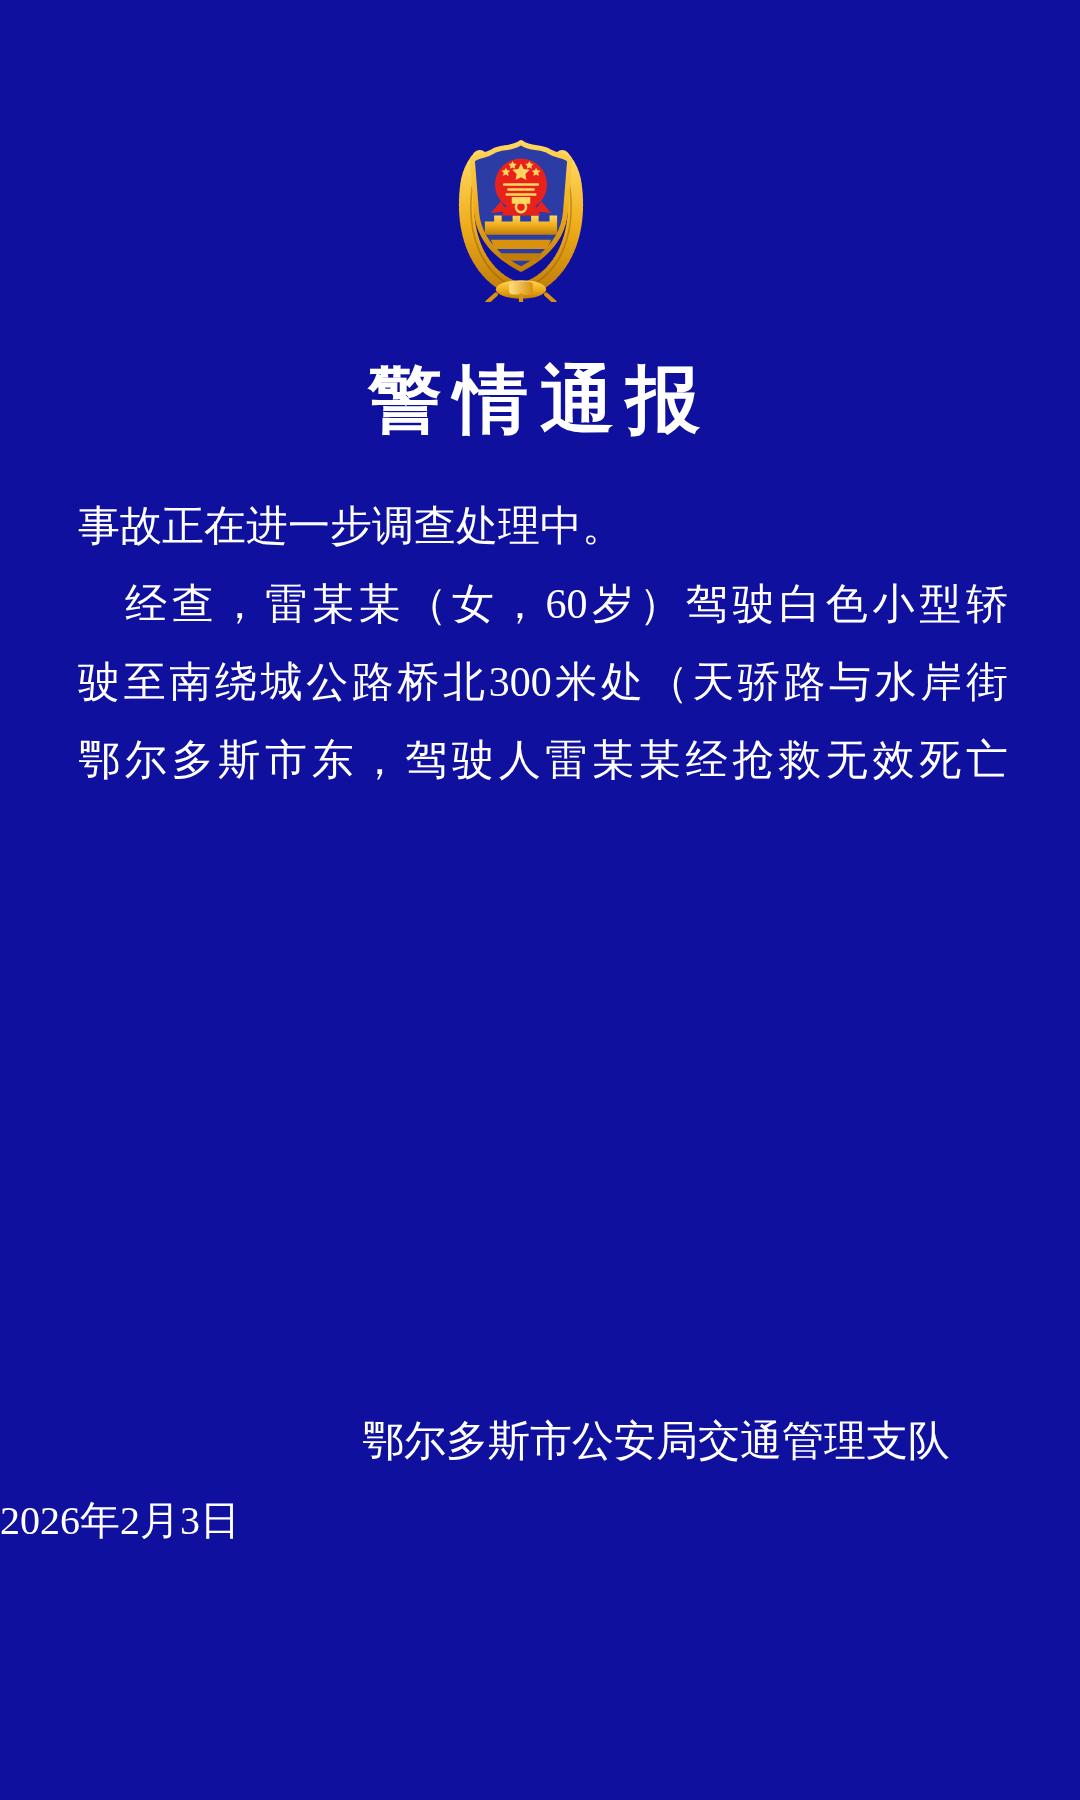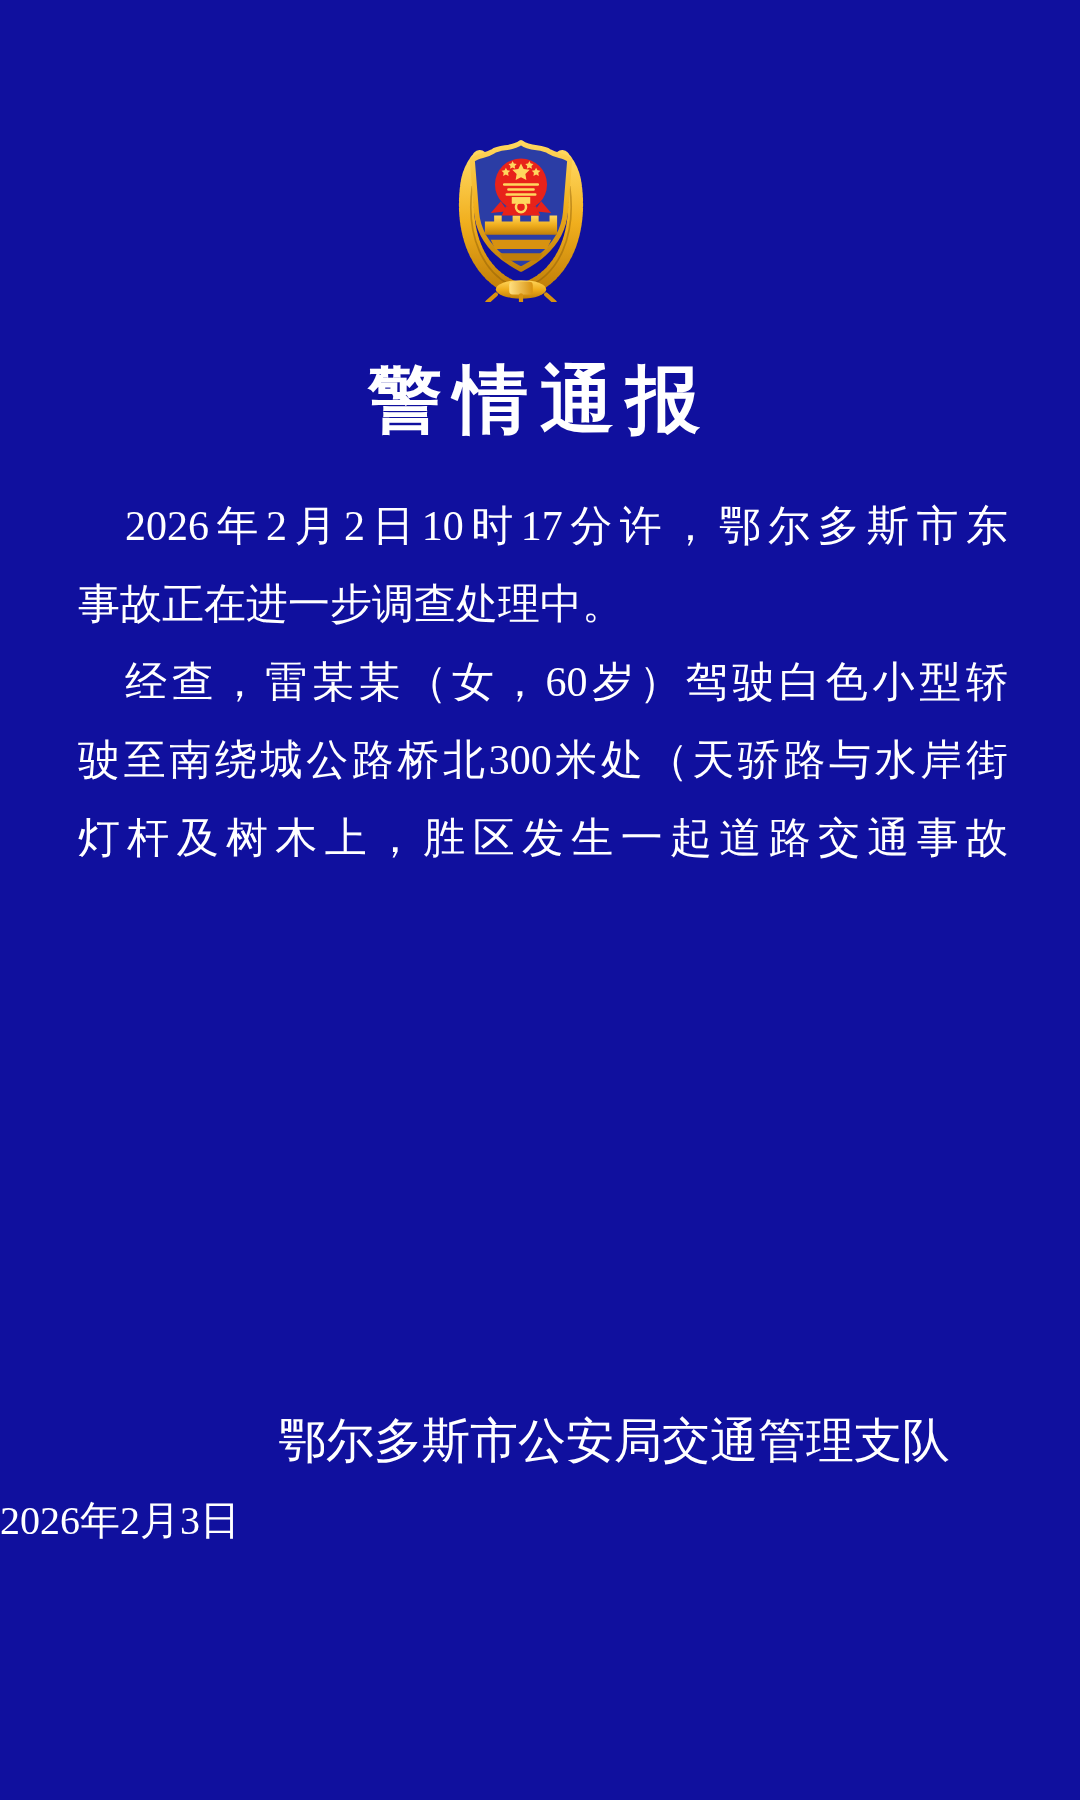--- a/index.html
+++ b/index.html
@@ -59,21 +59,21 @@
   }
   .line.indent {
     text-indent: 47px;
   }
   .sig-unit {
     position: absolute;
     top: 1402px;
     left: 75px;
     width: 875px;
     text-align: right;
-    font-size: 48px;
+    font-size: 42px;
     line-height: 78px;
   }
   .sig-date {
     position: absolute;
     top: 1482px;
     left: 0;
     width: 1030px;
     text-align: left;
     font-size: 40px;
     line-height: 78px;
@@ -130,26 +130,25 @@
       <path d="M80,72 h40 M85,78 h30 M83,84 h34" stroke="#FFD75E" stroke-width="3" stroke-linecap="round"></path>
       <rect x="89" y="87" width="22" height="8" fill="#FFD75E"></rect>
       <circle cx="100" cy="99" r="6" fill="none" stroke="#FFD75E" stroke-width="3"></circle>
     </svg>
   </div>
 
   <div class="title">警情通报</div>
 
   <div class="body-text">
       <div>
-        <div class="line justify indent">2026年2月2日10时17分许，鄂尔多斯市东</div>
         <div class="line">事故正在进一步调查处理中。</div>
       </div>
       <div>
         <div class="line justify indent">经查，雷某某（女，60岁）驾驶白色小型轿</div>
         <div class="line justify">驶至南绕城公路桥北300米处（天骄路与水岸街</div>
-        <div class="line justify">灯杆及树木上，胜区发生一起道路交通事故</div>
+        <div class="line justify">鄂尔多斯市东，驾驶人雷某某经抢救无效死亡</div>
       </div>
     </div>
 
   <div class="sig-unit">鄂尔多斯市公安局交通管理支队</div>
   <div class="sig-date">2026年2月3日</div>
 
 </div>
 
 </body></html>

